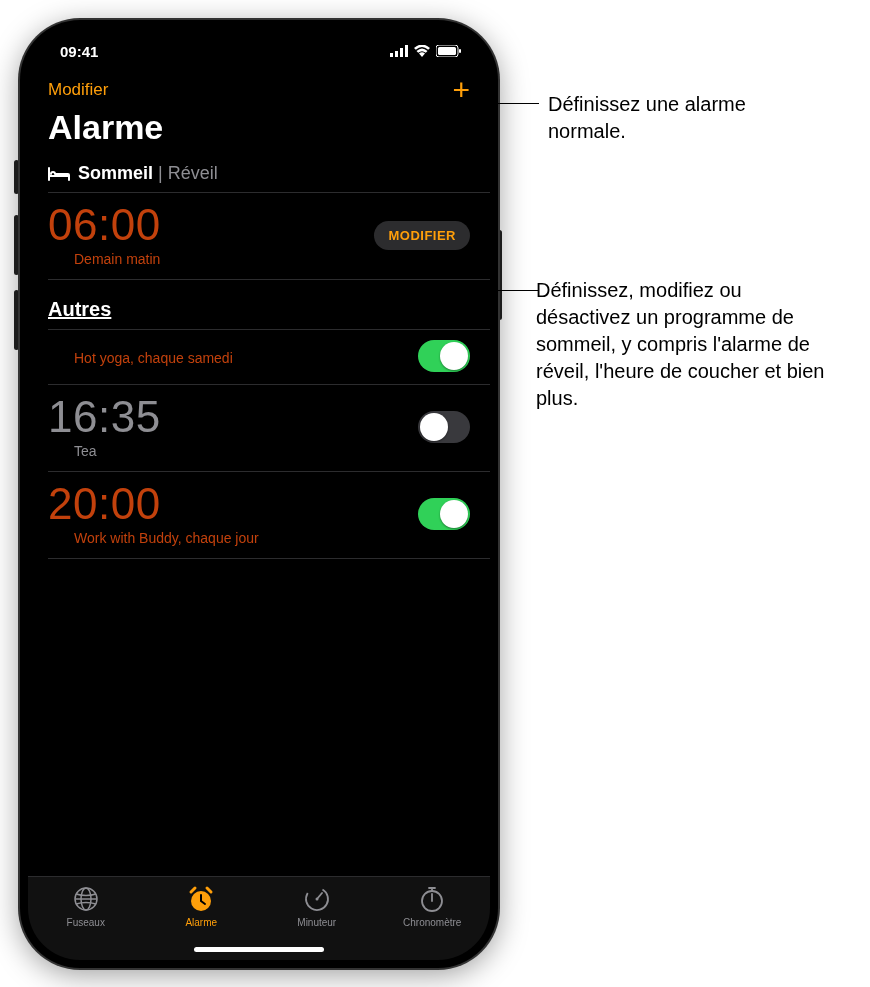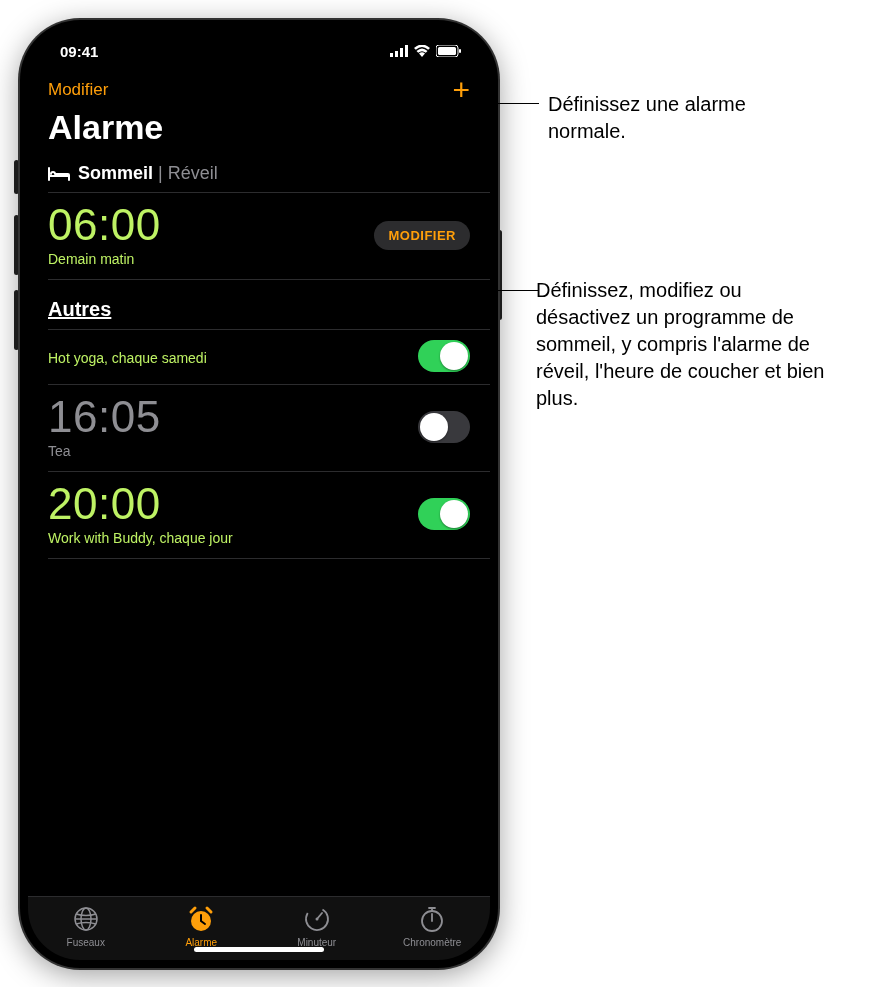--- a/index.html
+++ b/index.html
@@ -84,22 +84,22 @@
   .wake-label { color:#8e8e93; font-weight:500; }
   .divider { height:1px; background:#2c2c2e; margin-left:20px; }
   .alarm-row {
     display: flex;
     align-items: center;
     justify-content: space-between;
     padding: 10px 20px 12px;
   }
   .alarm-text { display:flex; flex-direction:column; }
   .alarm-time { font-size: 44px; font-weight: 300; line-height: 1; letter-spacing: 0.5px;}
-  .alarm-sub { font-size: 14px; margin-top: 4px; }
-  .on .alarm-time, .on .alarm-sub { color:#bef264; }
+  .alarm-sub { font-size: 14px; margin-top: 4px; margin-left: 26px; }
+  .on .alarm-time, .on .alarm-sub { color:#c2410c; }
   .off .alarm-time, .off .alarm-sub { color:#8e8e93; }
   .modify-pill {
     background: #2c2c2e;
     color: #ff9f0a;
     font-size: 13px;
     font-weight: 600;
     letter-spacing: 0.5px;
     padding: 7px 14px;
     border-radius: 16px;
   }
@@ -121,21 +121,21 @@
   .knob {
     position:absolute; top:2px;
     width:28px; height:28px;
     background:#fff;
     border-radius:50%;
     box-shadow:0 1px 2px rgba(0,0,0,0.4);
   }
   .switch-on .knob { right:2px; }
   .switch-off .knob { left:2px; }
   .tab-bar {
-    height: 64px;
+    height: 84px;
     background: #111;
     border-top: 1px solid #2c2c2e;
     display:flex;
     justify-content: space-around;
     align-items: flex-start;
     padding-top: 8px;
   }
   .tab {
     display:flex; flex-direction:column; align-items:center; gap:4px;
     width: 25%;
@@ -234,21 +234,21 @@
           <span class="alarm-sub">Hot yoga, chaque samedi</span>
         </div>
         <div class="switch switch-on">
             <div class="knob"></div>
           </div>
       </div>
       <div class="divider"></div>
 
       <div class="alarm-row off">
         <div class="alarm-text">
-          <span class="alarm-time">16:05</span>
+          <span class="alarm-time">16:35</span>
           <span class="alarm-sub">Tea</span>
         </div>
         <div class="switch switch-off">
             <div class="knob"></div>
           </div>
       </div>
       <div class="divider"></div>
 
       <div class="alarm-row on">
         <div class="alarm-text">

